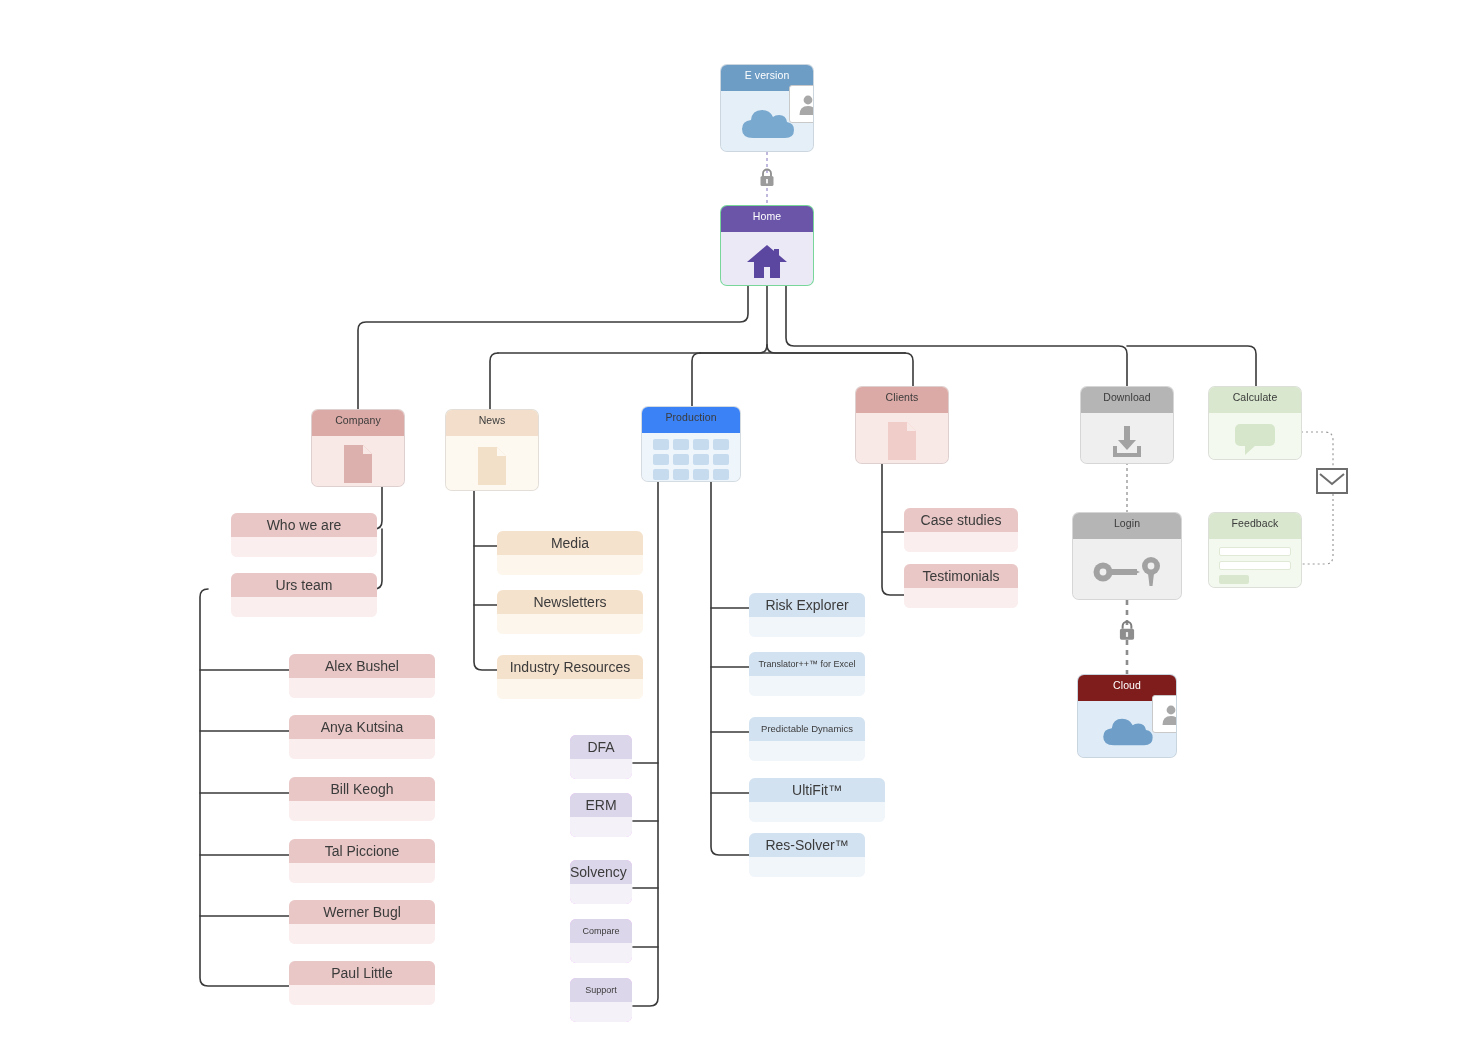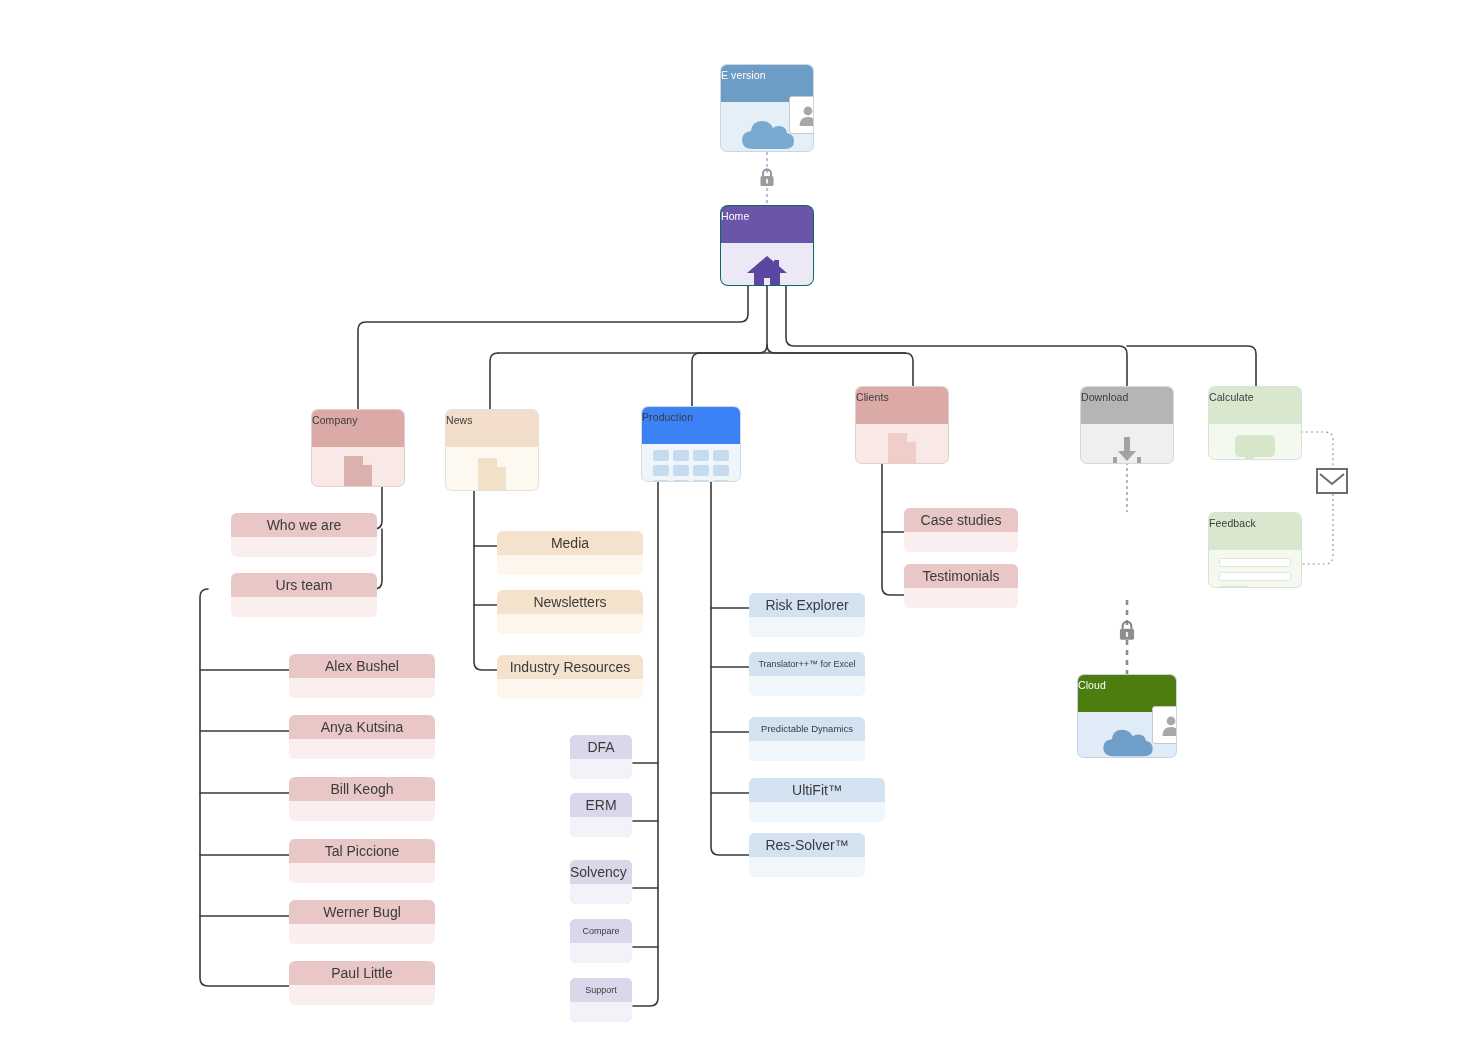--- a/index.html
+++ b/index.html
@@ -15,22 +15,22 @@
 
   
   .card{
     position:absolute;
     border-radius:7px;
     overflow:hidden;
     box-sizing:border-box;
     border:1px solid rgba(0,0,0,.10);
   }
   .card .hd{
-    height:37px;line-height:21px;
-    text-align:left;
+    height:26px;line-height:21px;
+    text-align:center;
     font-size:10.5px;
     color:#3b3b3b;
     letter-spacing:.1px;
     white-space:nowrap;
     overflow:hidden;
   }
   .card .bd{
     position:relative;
     height:calc(100% - 21px);
     display:flex;align-items:center;justify-content:center;
@@ -56,27 +56,27 @@
 
   
   .p-pink   .t{background:#e8c7c6;} .p-pink   .b{background:#fbeeee;} .p-pink{background:#fbeeee;}
   .p-sand   .t{background:#f5e2cd;} .p-sand   .b{background:#fdf6ec;} .p-sand{background:#fdf6ec;}
   .p-blue   .t{background:#d3e2f1;} .p-blue   .b{background:#f1f6fb;} .p-blue{background:#f1f6fb;}
   .p-violet .t{background:#dcd6ea;} .p-violet .b{background:#f4f2f8;} .p-violet{background:#f0abfc;}
 
   .c-pink   .hd{background:#dbaaa6;} .c-pink   .bd{background:#f8e8e6;} .c-pink{background:#f8e8e6;}
   .c-sand   .hd{background:#f2decb;} .c-sand   .bd{background:#fdf8f0;} .c-sand{background:#fdf8f0;}
   .c-blue   .hd{background:#3b82f6;} .c-blue   .bd{background:#eef5fb;} .c-blue{background:#eef5fb;}
-  .c-violet .hd{background:#6b55a8;} .c-violet .bd{background:#ece9f6;} .c-violet{background:#0f766e;border-radius:8px;}
+  .c-violet .hd{background:#6b55a8;} .c-violet .bd{background:#ece9f6;} .c-violet{background:#86efac;}
   .c-violet .hd{color:#ffffff;}
   .c-green  .hd{background:#d8e7cd;} .c-green  .bd{background:#f4f9f0;} .c-green{background:#f4f9f0;}
   .c-grey   .hd{background:#b5b5b5;} .c-grey   .bd{background:#efefef;} .c-grey{background:#efefef;}
   .c-steel  .hd{background:#6d9dc5;} .c-steel  .bd{background:#e4eff8;} .c-steel{background:#e4eff8;}
   .c-steel  .hd{color:#ffffff;}
-  .c-steel2 .hd{background:#4d7c0f;} .c-steel2 .bd{background:#dfecf8;} .c-steel2{background:#dfecf8;}
+  .c-steel2 .hd{background:#7f1d1d;} .c-steel2 .bd{background:#dfecf8;} .c-steel2{background:#dfecf8;}
   .c-steel2 .hd{color:#ffffff;}
 
   
   .avatar{
     position:absolute;right:-14px;top:-6px;
     width:36px;height:36px;
     background:#ffffff;
     border:1px solid #c9c9c9;
     border-radius:3px;
     display:flex;align-items:center;justify-content:center;
@@ -269,20 +269,35 @@
   <div class="card c-green" style="left:1208px;top:386px;width:94px;height:74px;">
     <div class="hd">Calculate</div>
     <div class="bd">
       <svg width="48" height="36" viewBox="0 0 48 36">
         <rect x="4" y="3" width="40" height="22" rx="5" fill="#d6e6ca"></rect>
         <path d="M14 24 L14 34 L25 24 Z" fill="#d6e6ca"></path>
       </svg>
     </div>
   </div>
 
+  <div class="card c-grey" style="left:1072px;top:512px;width:110px;height:88px;">
+    <div class="hd">Login</div>
+    <div class="bd">
+      <svg width="72" height="34" viewBox="0 0 72 34">
+        <circle cx="12" cy="17" r="9.5" fill="#a2a2a2"></circle>
+        <circle cx="12" cy="17" r="3.4" fill="#efefef"></circle>
+        <rect x="19" y="14" width="27" height="6" fill="#a2a2a2"></rect>
+        <path d="M42 20 L49 17 L42 14 Z" fill="#a2a2a2"></path>
+        <path d="M60 2 A9 9 0 0 1 60 20 Z" fill="none"></path>
+        <circle cx="60" cy="11" r="9" fill="#a2a2a2"></circle>
+        <path d="M56.5 14 L63.5 14 L61.5 31 L58.5 31 Z" fill="#a2a2a2"></path>
+        <circle cx="60" cy="11" r="3.4" fill="#efefef"></circle>
+      </svg>
+    </div>
+  </div>
 
   <div class="lock" style="left:1115px;top:618px;">
     <svg width="22" height="24" viewBox="0 0 20 22">
       <path d="M6 9 V6.5 A4 4 0 0 1 14 6.5 V9" fill="none" stroke="#7d7d7d" stroke-width="1.8"></path>
       <rect x="3.5" y="9" width="13" height="10" rx="1.6" fill="#8e8e8e"></rect>
       <rect x="9" y="12" width="2" height="4.4" fill="#efefef"></rect>
     </svg>
   </div>
 
   <div class="card c-steel2" style="left:1077px;top:674px;width:100px;height:84px;">

